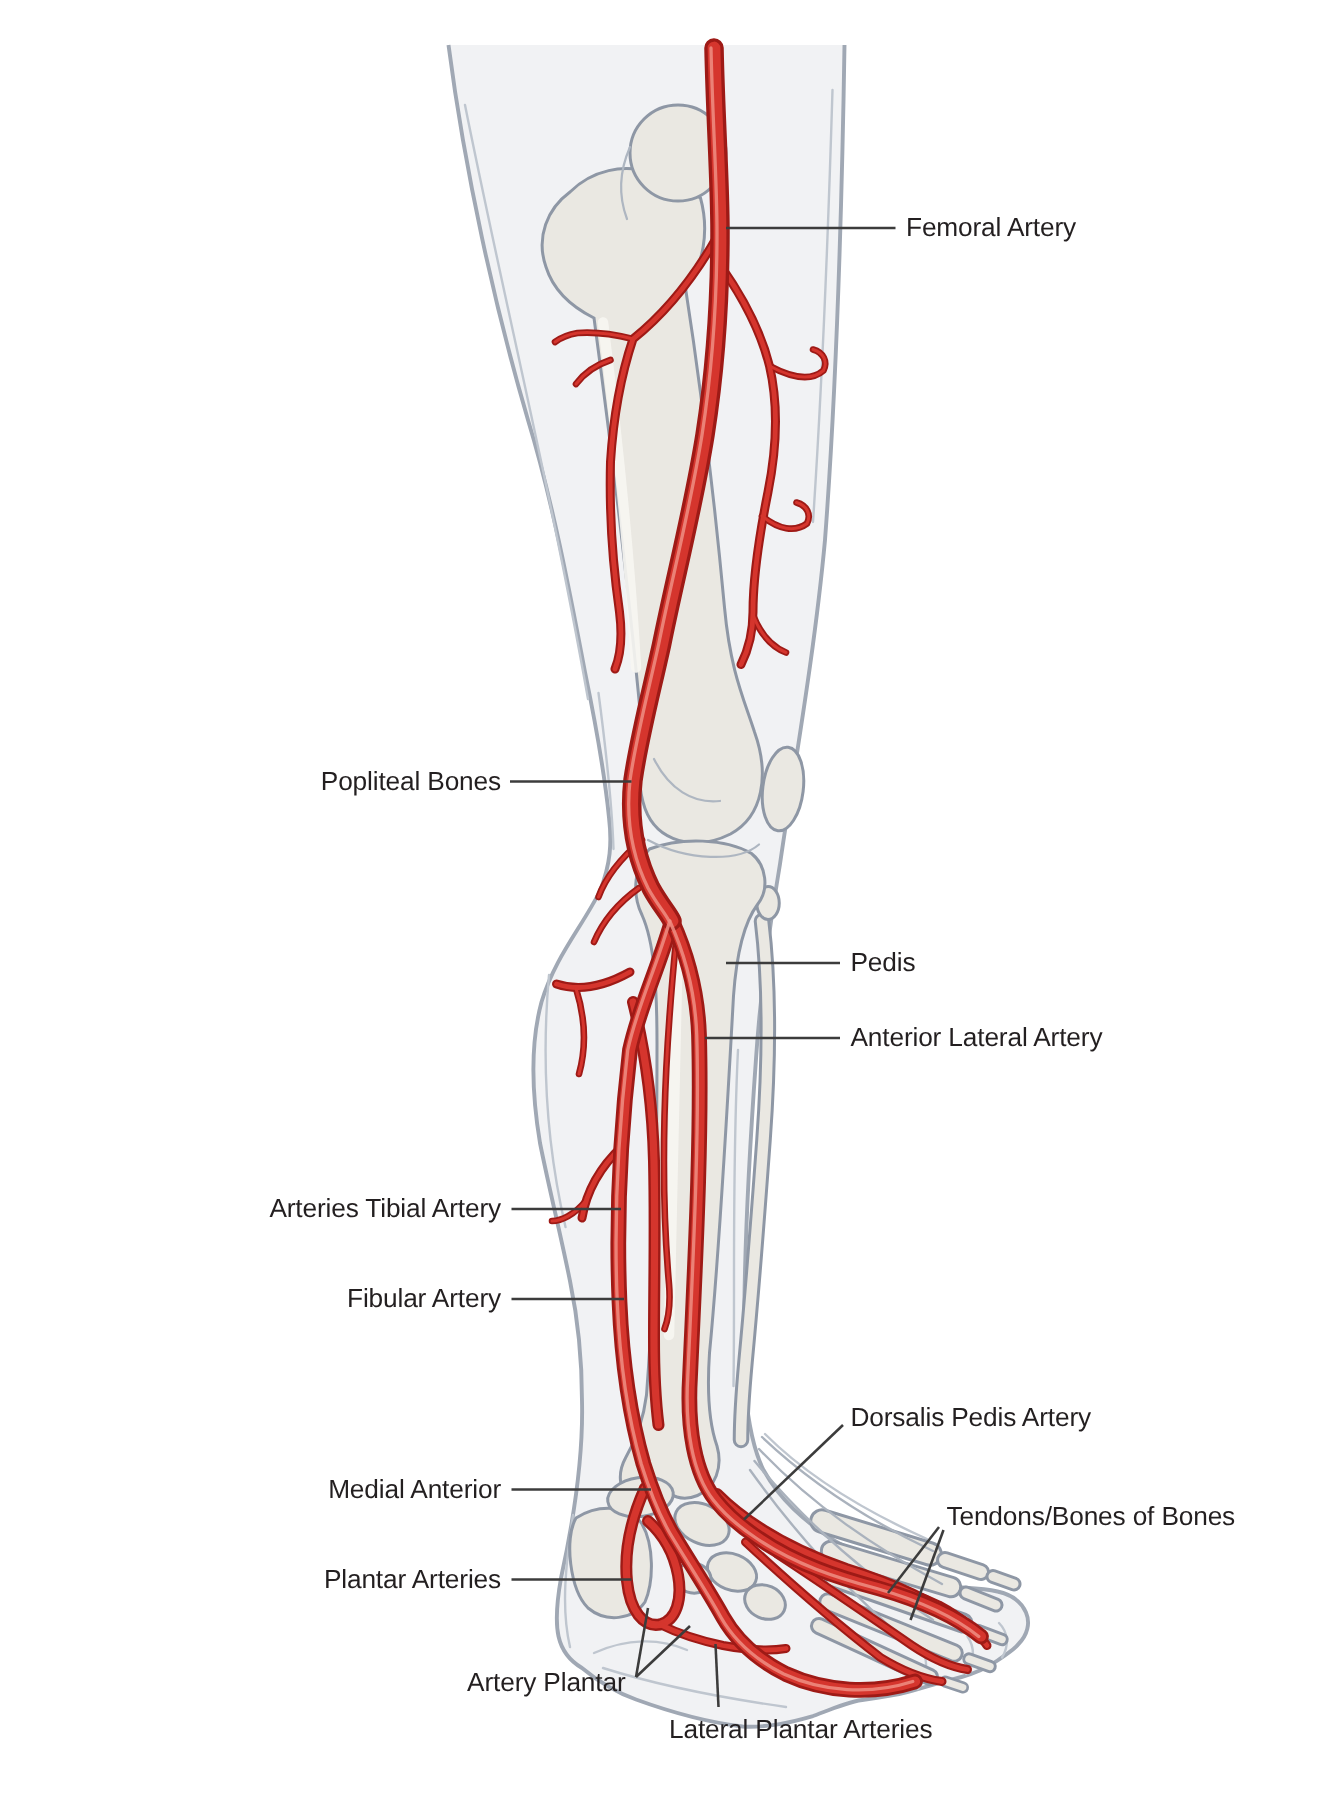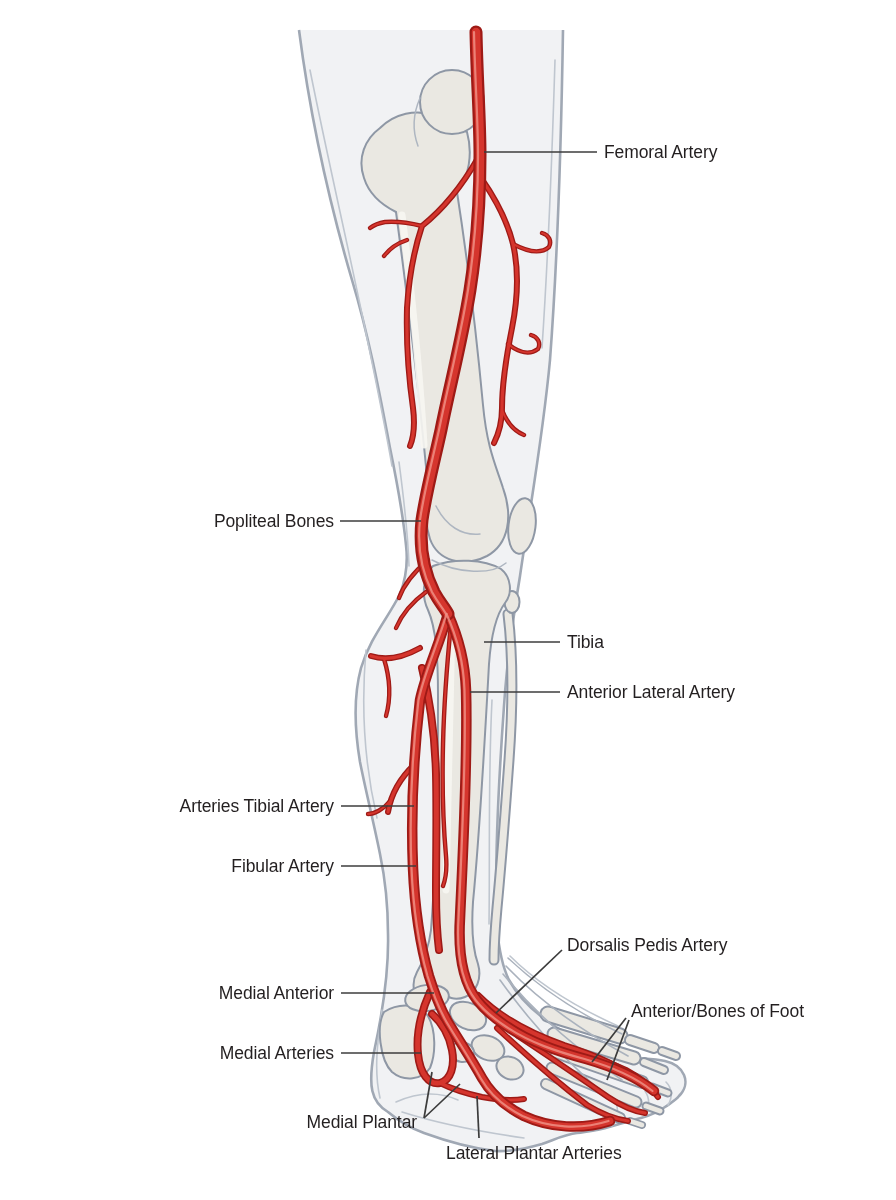--- a/index.html
+++ b/index.html
@@ -222,24 +222,24 @@
     <path class="leader" d="M629,1020 L607,1080"></path>
     <path class="leader" d="M341,1053 L421,1053"></path>
     <path class="leader" d="M424,1118 L432,1072"></path>
     <path class="leader" d="M424,1118 L460,1084"></path>
     <path class="leader" d="M479,1138 L477,1096"></path>
   </g>
 </svg>
 
 <div class="label" style="left:604px;top:152px">Femoral Artery</div>
 <div class="label r" style="right:562px;top:521px">Popliteal Bones</div>
-<div class="label" style="left:567px;top:642px">Tibia</div>
+<div class="label" style="left:567px;top:642px">Pedis</div>
 <div class="label" style="left:567px;top:692px">Anterior Lateral Artery</div>
 <div class="label r" style="right:562px;top:806px">Arteries Tibial Artery</div>
 <div class="label r" style="right:562px;top:866px">Fibular Artery</div>
 <div class="label" style="left:567px;top:945px">Dorsalis Pedis Artery</div>
 <div class="label r" style="right:562px;top:993px">Medial Anterior</div>
-<div class="label" style="left:631px;top:1011px">Anterior/Bones of Foot</div>
-<div class="label r" style="right:562px;top:1053px">Medial Arteries</div>
-<div class="label r" style="right:479px;top:1122px">Medial Plantar</div>
+<div class="label" style="left:631px;top:1011px">Tendons/Bones of Bones</div>
+<div class="label r" style="right:562px;top:1053px">Plantar Arteries</div>
+<div class="label r" style="right:479px;top:1122px">Artery Plantar</div>
 <div class="label" style="left:446px;top:1153px">Lateral Plantar Arteries</div>
 
 </div>
 
 </body></html>

